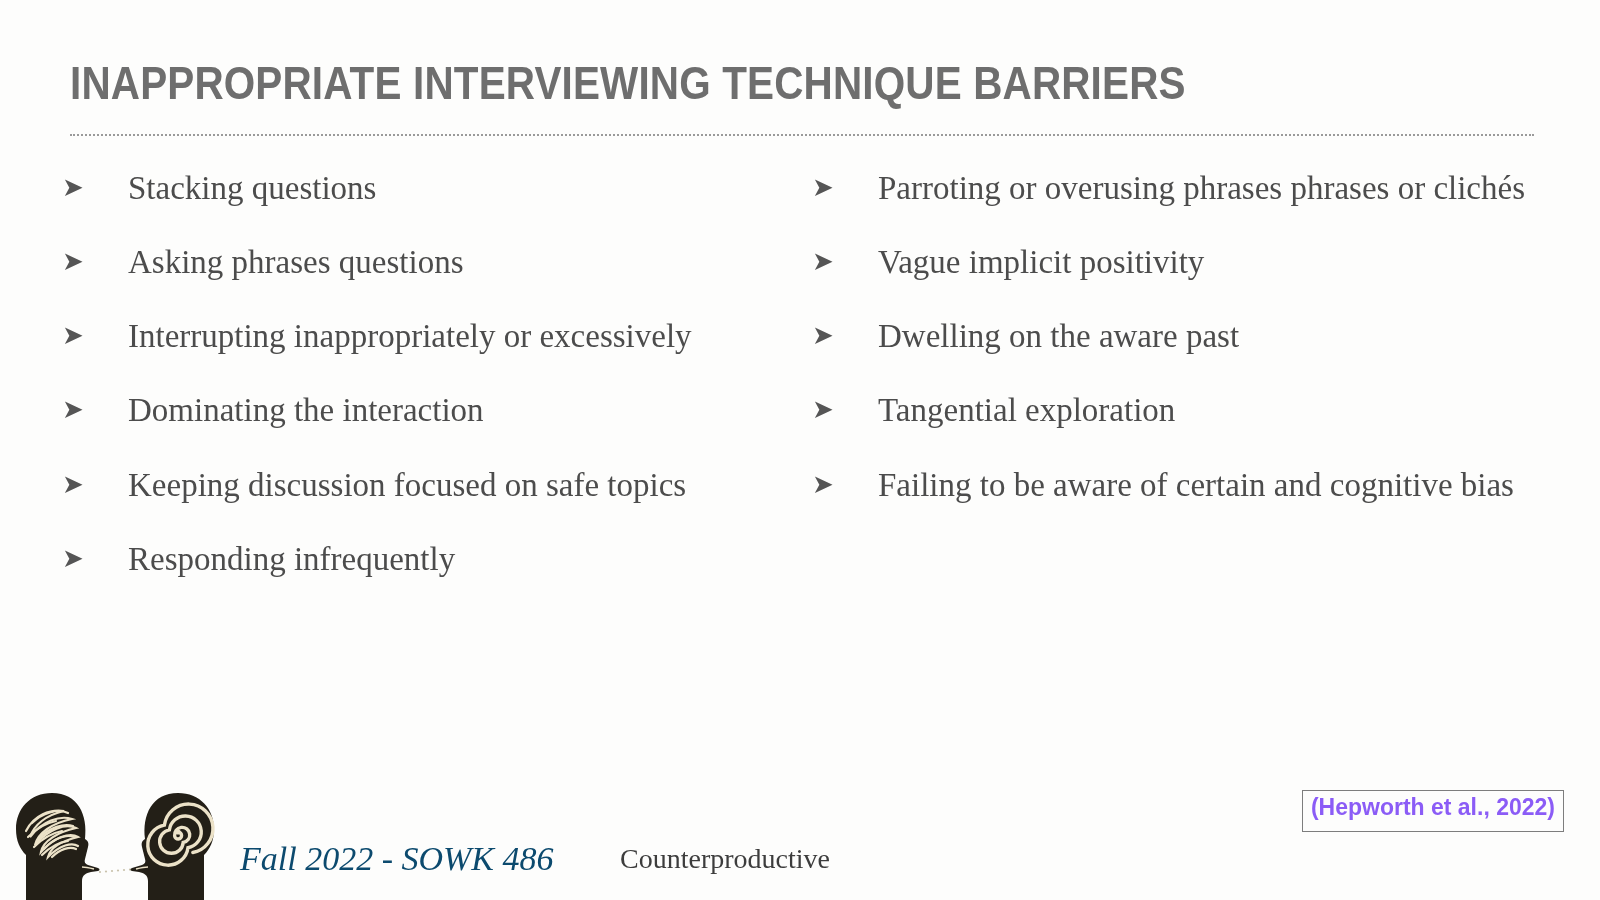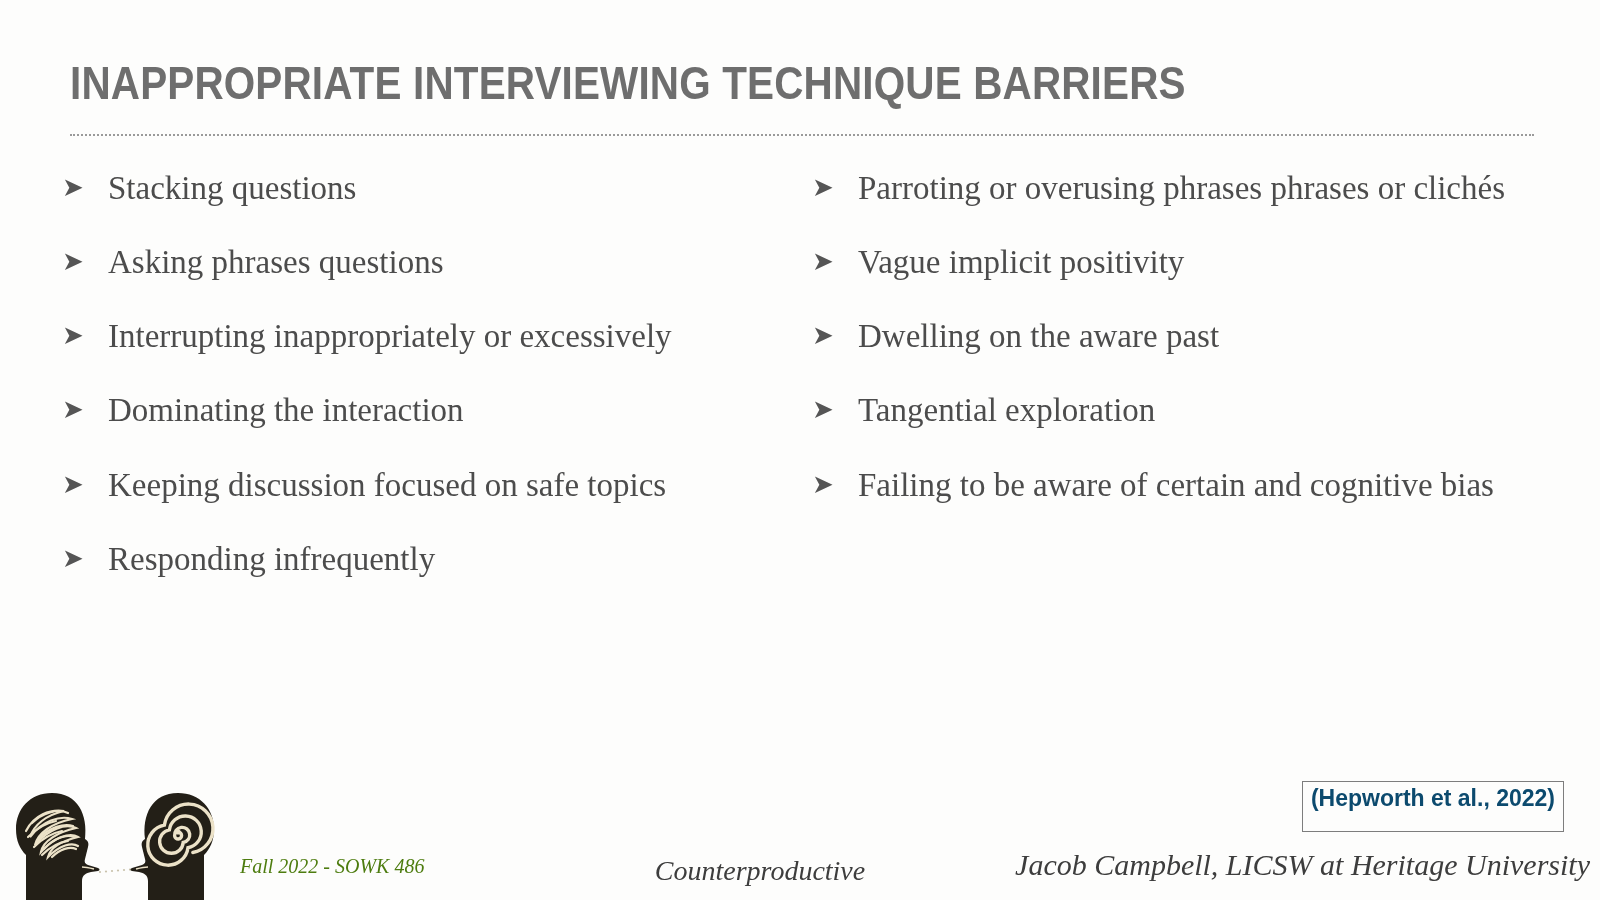--- a/index.html
+++ b/index.html
@@ -66,20 +66,21 @@
   }
   .bullet-marker {
     flex: 0 0 auto;
     width: 46px;
     color: #555555;
     font-size: 26px;
     line-height: 1.9;
   }
   .bullet-text {
     flex: 1 1 auto;
+    margin-left: 20px;
   }
 
   
   #footer {
     position: absolute;
     left: 0;
     bottom: 0;
     width: 1600px;
     height: 140px;
   }
@@ -90,57 +91,55 @@
     bottom: 0;
     width: 215px;
     height: 125px;
   }
 
   #footer-course {
     position: absolute;
     left: 240px;
     bottom: 22px;
     font-style: italic;
-    font-size: 20px;
-    color: #4d7c0f;
+    font-size: 34px;
+    color: #0c4a6e;
     white-space: nowrap;
   }
 
   #footer-topic {
     position: absolute;
     left: 620px;
-    bottom: 8px;
+    bottom: 20px;
     width: 280px;
-    text-align: center;
-    font-style: italic;
     font-size: 28px;
     line-height: 1.5;
     color: #3d3d3d;
   }
 
   #footer-author {
     position: absolute;
     right: 10px;
     bottom: 18px;
     font-style: italic;
     font-size: 30px;
     color: #3d3d3d;
     white-space: nowrap;
   }
 
   #citation-box {
     position: absolute;
     right: 36px;
     bottom: 68px;
     border: 1.5px solid #7d7d7d;
-    padding: 3px 8px 19px 8px;
+    padding: 3px 8px 10px 8px;
     font-family: "Liberation Sans", sans-serif;
     font-weight: bold;
     font-size: 23px;
-    color: #0c4a6e;
+    color: #8b5cf6;
     white-space: nowrap;
     background: #fdfdfc;
   }
 </style>
 </head>
 <body>
 
 <div id="slide-title">Inappropriate Interviewing Technique Barriers</div>
 
 <div id="title-rule"></div>
@@ -264,14 +263,13 @@
   </svg>
 
   <div id="footer-course">Fall 2022 - SOWK 486</div>
 
   <div id="footer-topic">
     <div>Counterproductive</div>
   </div>
 
   <div id="citation-box">(Hepworth et al., 2022)</div>
 
-  <div id="footer-author">Jacob Campbell, LICSW at Heritage University</div>
 </div>
 
 </body></html>

